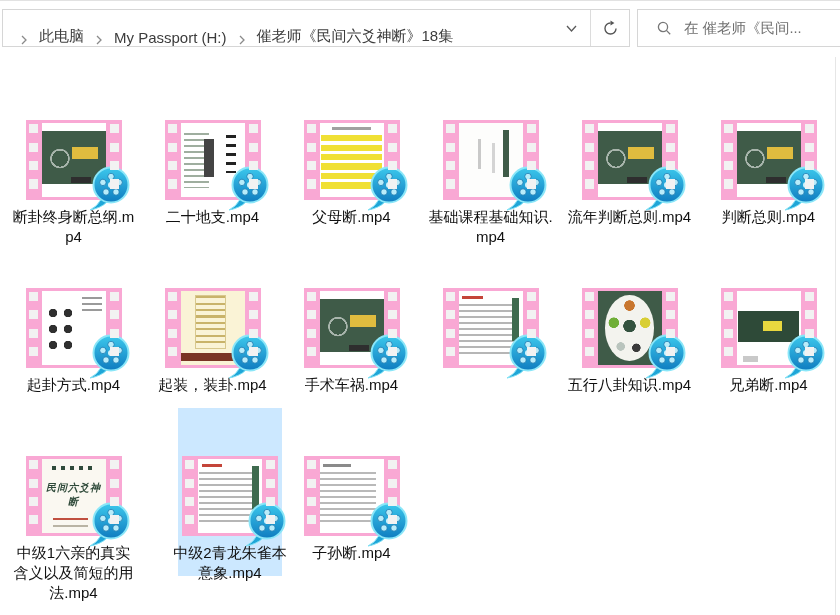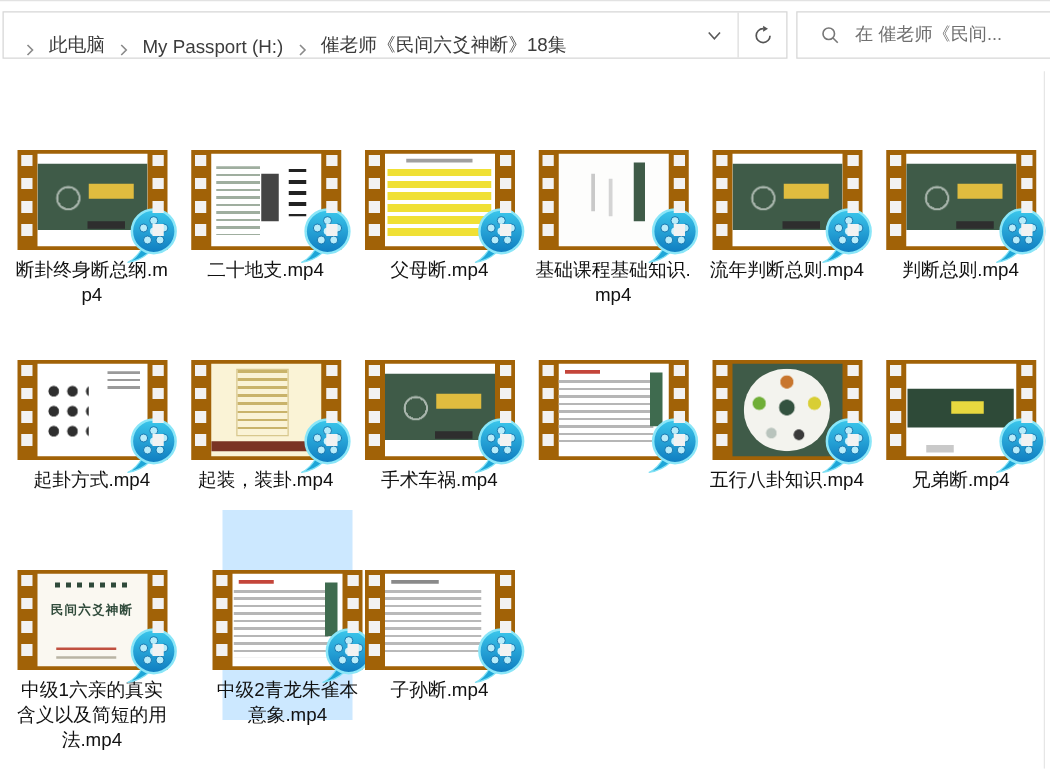--- a/index.html
+++ b/index.html
@@ -28,21 +28,21 @@
   
   .grid { display:grid; grid-template-columns:repeat(6,139px); grid-auto-rows:168px;
     padding:18px 0 0 4px; }
   .file-item { display:flex; flex-direction:column; align-items:center;
     padding-top:48px; cursor:default; }
   .file-item.selected { background:#cce8ff;margin-left:35px; }
   .label { margin-top:7px; width:128px; text-align:center; font-size:15px;
     line-height:20px; color:#111; word-break:break-all; }
 
   
-  .thumb { position:relative; width:120px; height:80px; background:#a16207; flex:none; }
+  .thumb { position:relative; width:96px; height:80px; background:#f9a8d4; flex:none;font-style:italic; }
   .thumb::before, .thumb::after { content:""; position:absolute; top:4px; bottom:4px; width:9px;
     background:repeating-linear-gradient(to bottom,#f2f2f2 0 9px,transparent 9px 18.5px); }
   .thumb::before { left:3px; } .thumb::after { right:3px; }
   .frame { position:absolute; left:16px; right:16px; top:3px; bottom:3px;
     background:#fff; overflow:hidden; }
   .frame::before, .frame::after { content:""; position:absolute; }
   .reel { position:absolute; right:-9px; bottom:-11px; width:44px; height:46px; }
 
   
   .v-green-board::before { left:0; right:0; top:11%; bottom:17%;

